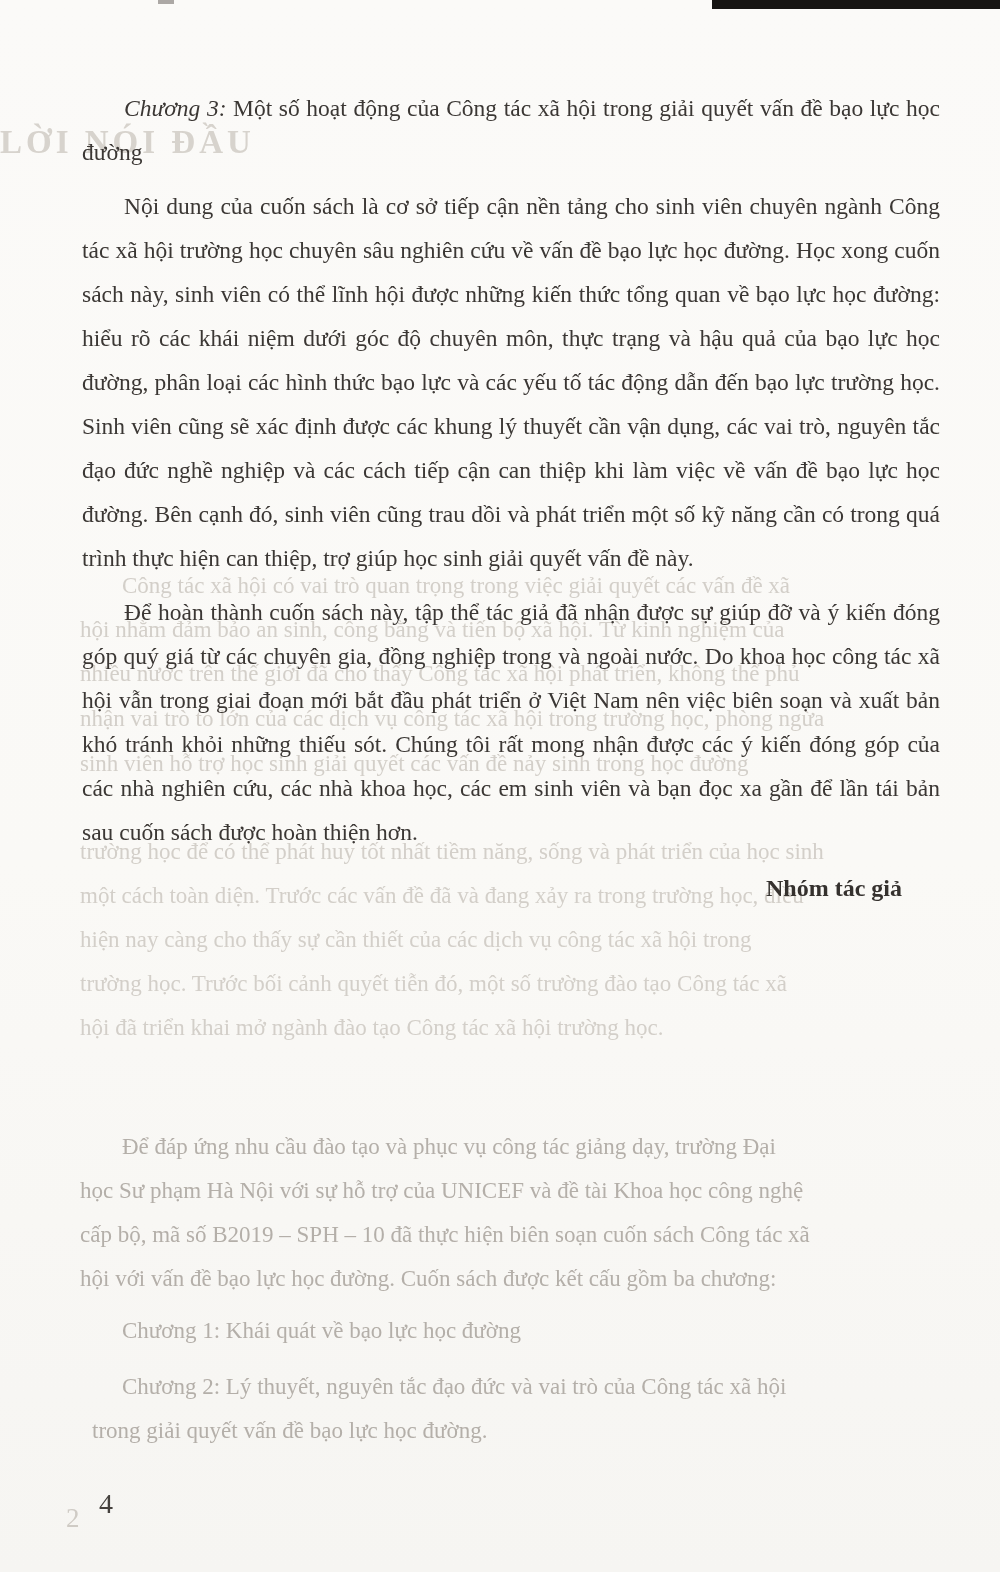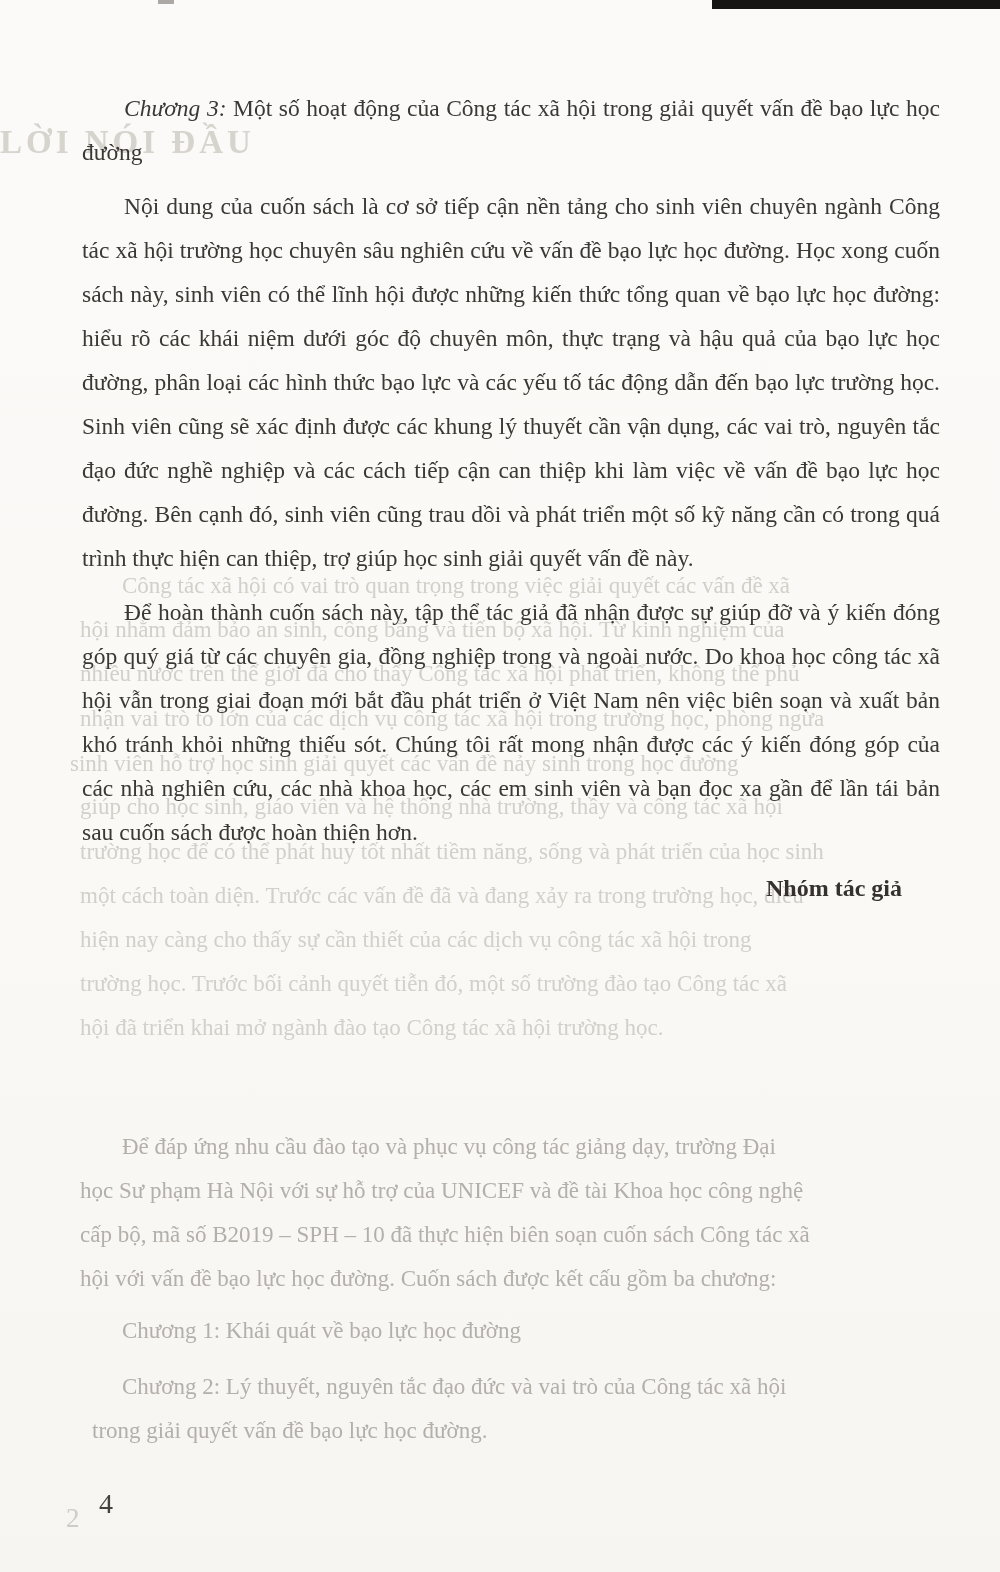--- a/index.html
+++ b/index.html
@@ -71,22 +71,21 @@
   <div class="top-strip"></div>
   <div class="top-tick"></div>
 
   <div class="bleed-layer">
     <div class="bleed-title" style="top:124px">LỜI NÓI ĐẦU</div>
 
     <div class="bleed-line bleed-faint" style="top:572px;  left:122px">Công tác xã hội có vai trò quan trọng trong việc giải quyết các vấn đề xã</div>
     <div class="bleed-line bleed-faint" style="top:616px;  left:80px">hội nhằm đảm bảo an sinh, công bằng và tiến bộ xã hội. Từ kinh nghiệm của</div>
     <div class="bleed-line bleed-faint" style="top:660px;  left:80px">nhiều nước trên thế giới đã cho thấy Công tác xã hội phát triển, không thể phủ</div>
     <div class="bleed-line bleed-faint" style="top:705px;  left:80px">nhận vai trò to lớn của các dịch vụ công tác xã hội trong trường học, phòng ngừa</div>
-    <div class="bleed-line bleed-faint" style="top:750px;  left:70px">sinh viên hỗ trợ học sinh giải quyết các vấn đề nảy sinh trong học đường</div>
-    <div class="bleed-line bleed-faint" style="top:793px;  left:80px">giúp cho học sinh, giáo viên và hệ thống nhà trường, thầy và công tác xã hội</div>
+    <div class="bleed-line bleed-faint" style="top:750px;  left:80px">sinh viên hỗ trợ học sinh giải quyết các vấn đề nảy sinh trong học đường</div>
     <div class="bleed-line bleed-faint" style="top:838px;  left:80px">trường học để có thể phát huy tốt nhất tiềm năng, sống và phát triển của học sinh</div>
     <div class="bleed-line bleed-faint" style="top:926px;  left:80px">hiện nay càng cho thấy sự cần thiết của các dịch vụ công tác xã hội trong</div>
     <div class="bleed-line bleed-faint" style="top:882px;  left:80px">một cách toàn diện. Trước các vấn đề đã và đang xảy ra trong trường học, điều</div>
     <div class="bleed-line bleed-faint" style="top:970px;  left:80px">trường học. Trước bối cảnh quyết tiễn đó, một số trường đào tạo Công tác xã</div>
     <div class="bleed-line bleed-faint" style="top:1014px; left:80px">hội đã triển khai mở ngành đào tạo Công tác xã hội trường học.</div>
 
     <div class="bleed-line bleed-strong" style="top:1086px; left:122px">Để đáp ứng nhu cầu đào tạo và phục vụ công tác giảng dạy, trường Đại</div>
     <div class="bleed-line bleed-strong" style="top:1130px; left:80px">học Sư phạm Hà Nội với sự hỗ trợ của UNICEF và đề tài Khoa học công nghệ</div>
     <div class="bleed-line bleed-strong" style="top:1174px; left:80px">cấp bộ, mã số B2019 – SPH – 10 đã thực hiện biên soạn cuốn sách Công tác xã</div>
     <div class="bleed-line bleed-strong" style="top:1218px; left:80px">hội với vấn đề bạo lực học đường. Cuốn sách được kết cấu gồm ba chương:</div>

